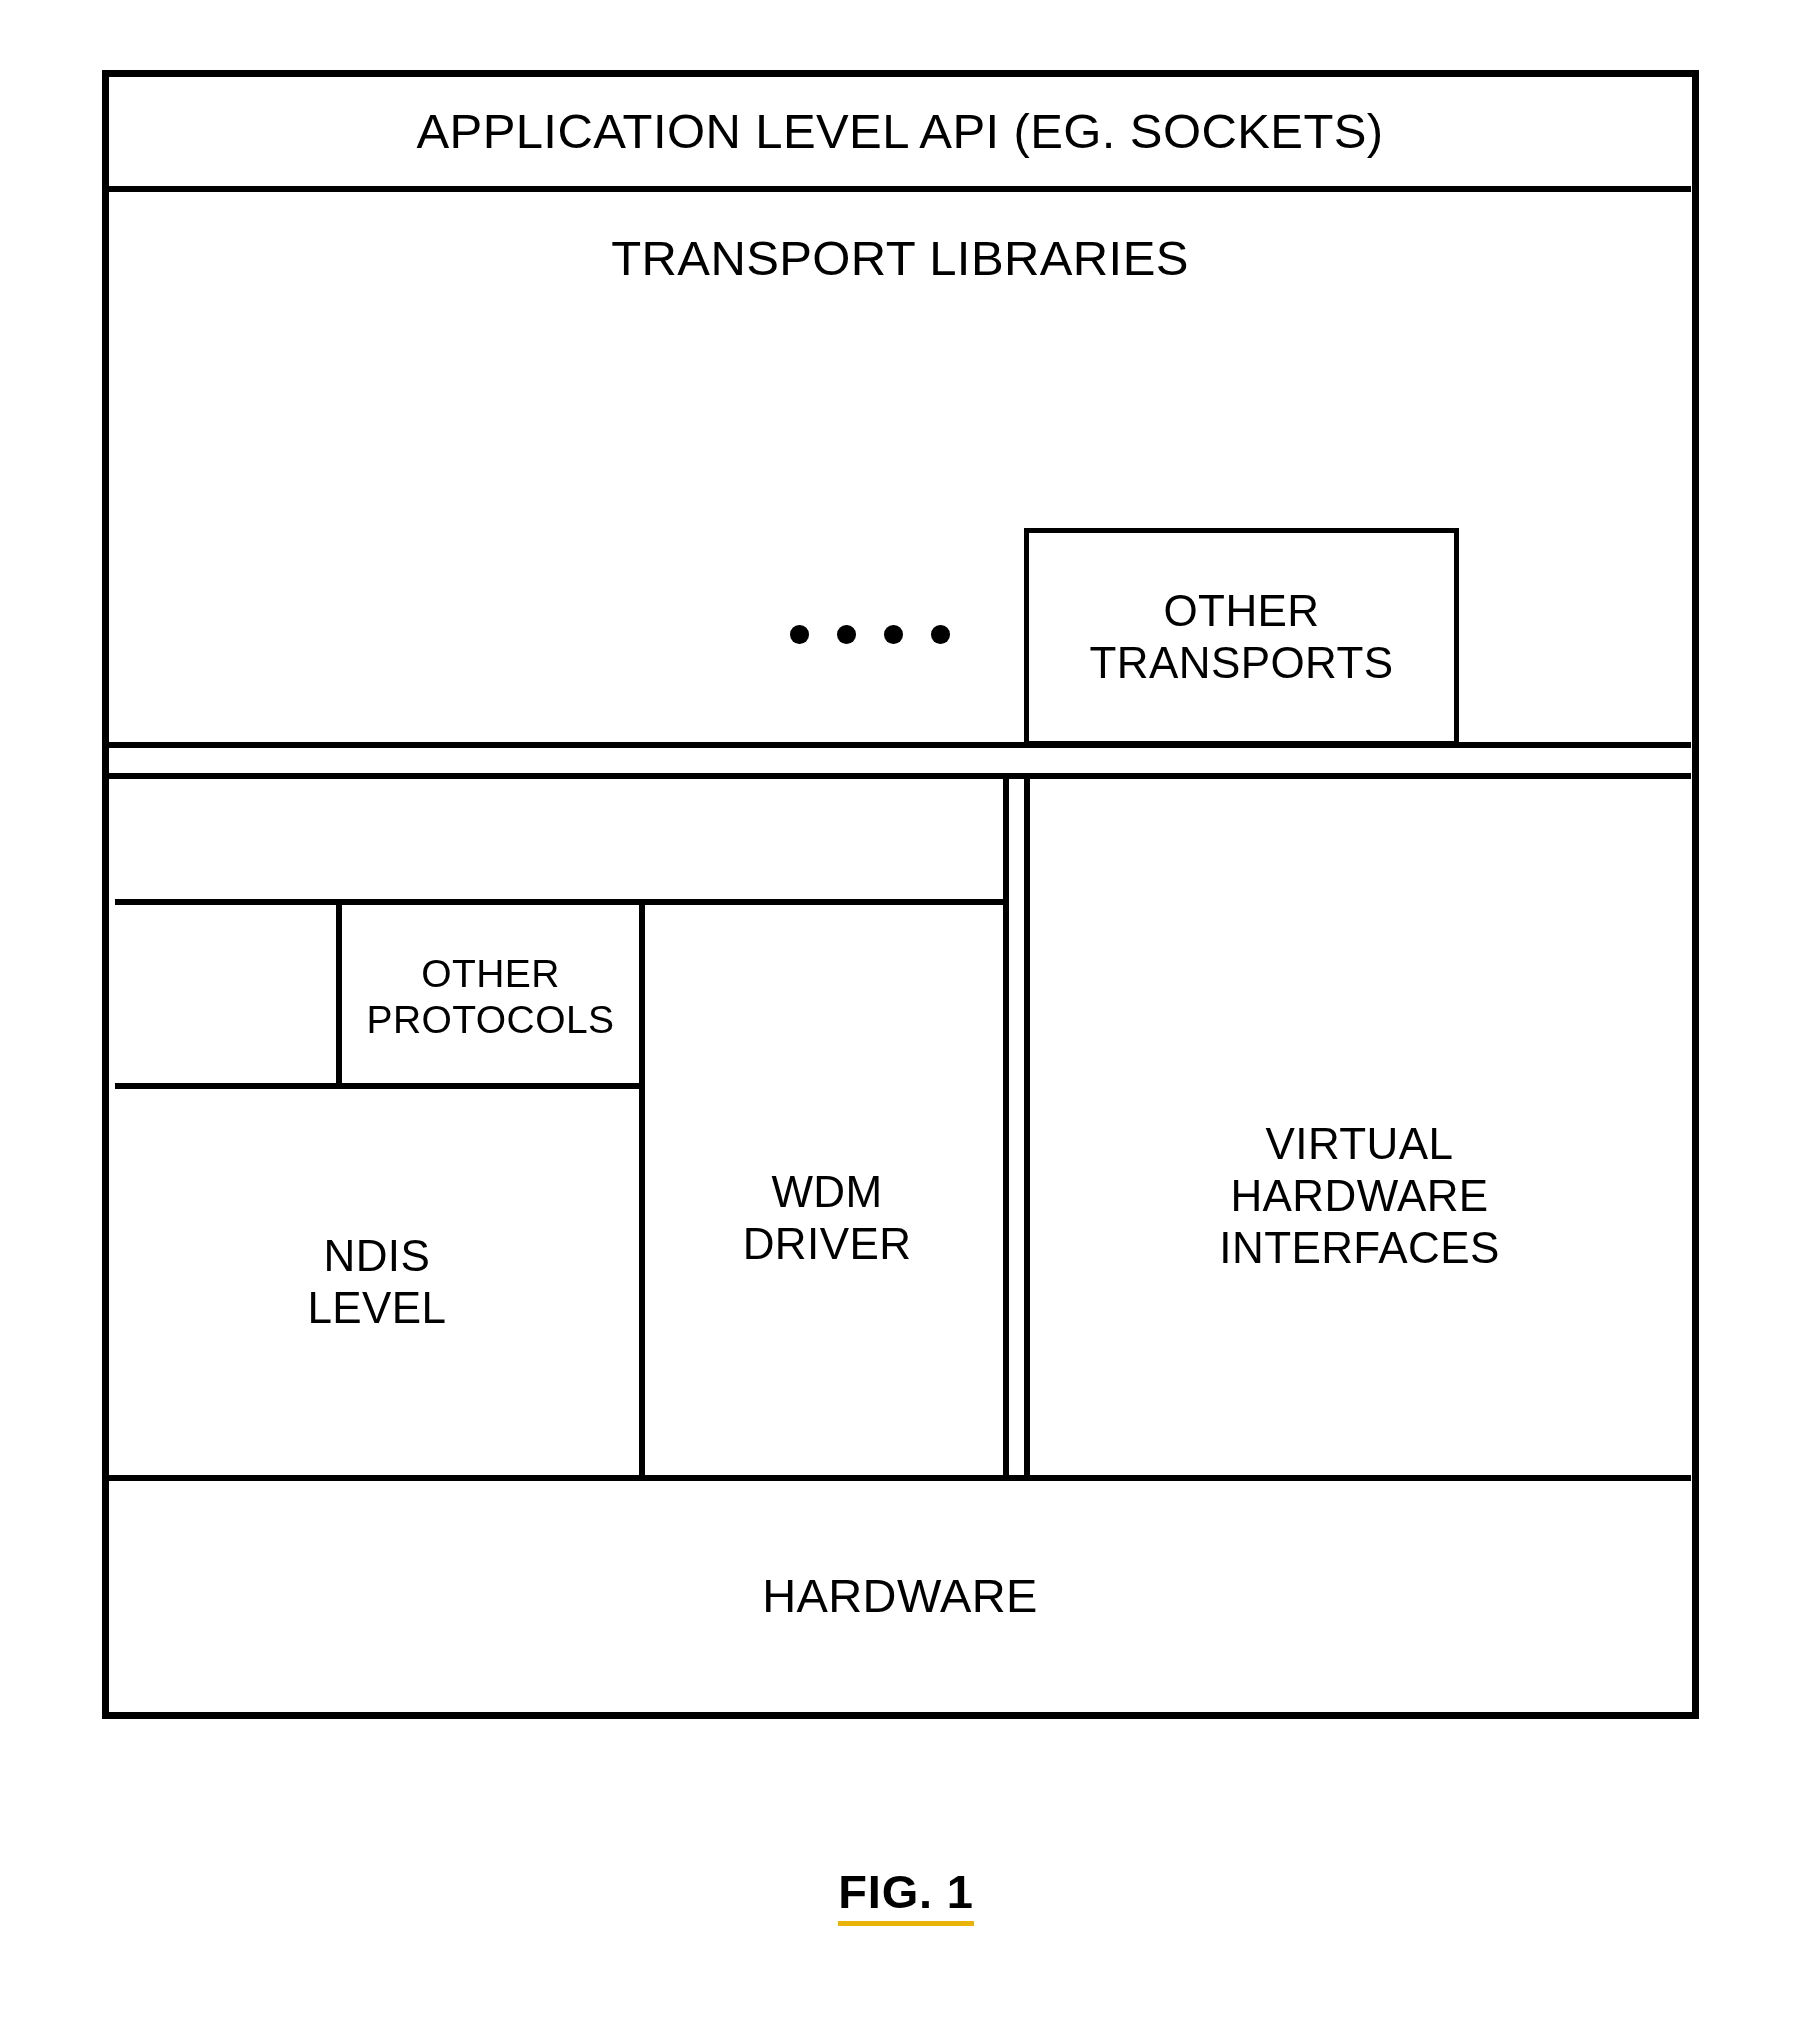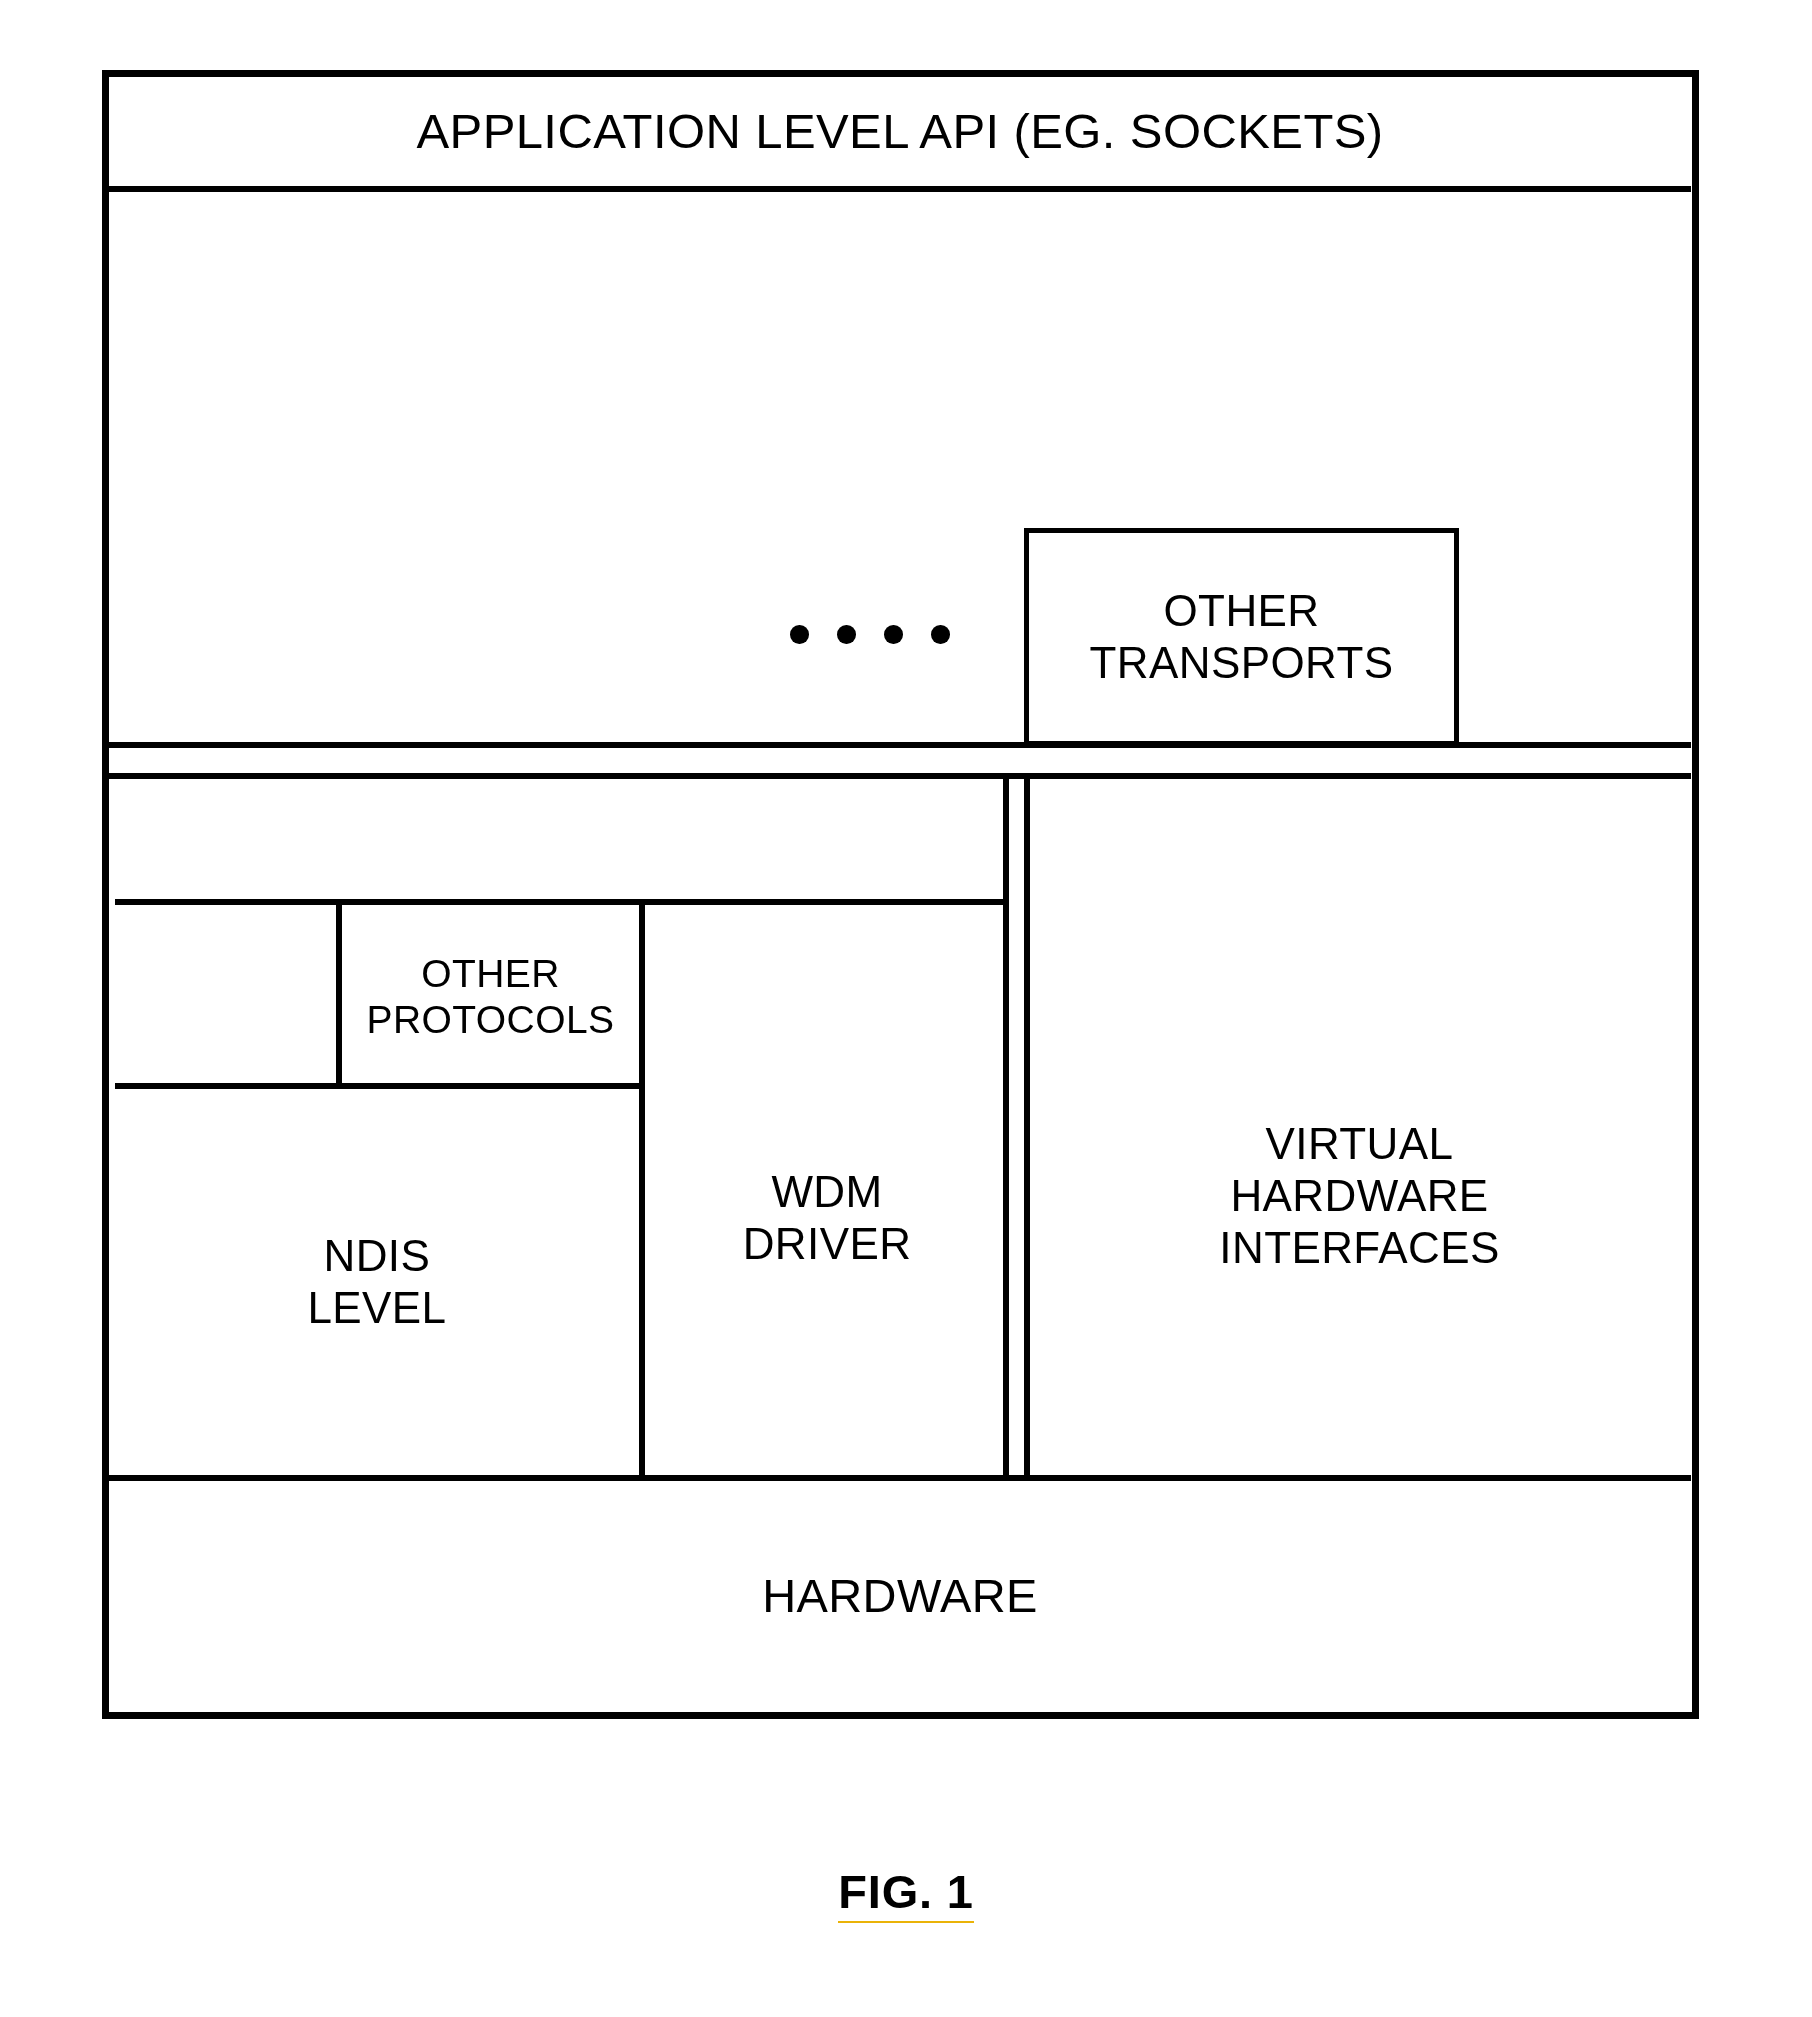--- a/index.html
+++ b/index.html
@@ -99,34 +99,37 @@
     position: absolute;
     left: 0;
     top: 1864px;
     width: 1812px;
     text-align: center;
     font-size: 47px;
     font-weight: bold;
     letter-spacing: 0.8px;
   }
   #figure-caption span {
-    border-bottom: 2px solid #eab308;
+    border-bottom: 5px solid #eab308;
     padding-bottom: 3.4px;
   }
 </style>
 </head>
 <body>
 
 <div id="figure-frame" class="abs">
 
   <div class="cell t-api" style="left:0px; top:0px; width:1582px; height:109px;">
     <span class="label">APPLICATION LEVEL API (EG. SOCKETS)</span>
   </div>
   <div class="hrule" style="left:0px; top:109px; width:1582px;"></div>
 
+  <div class="cell t-trans" style="left:0px; top:115px; width:1582px; height:134px;">
+    <span class="label">TRANSPORT LIBRARIES</span>
+  </div>
 
 
   <div id="transport-ellipsis" class="abs" style="left:681px; top:545px; width:227px; height:25px;">
     <i></i>
     <i></i>
     <i></i>
     <i></i>
   </div>
 
   <div class="cell box t-box" style="left:915px; top:451px; width:435px; height:218px;">

